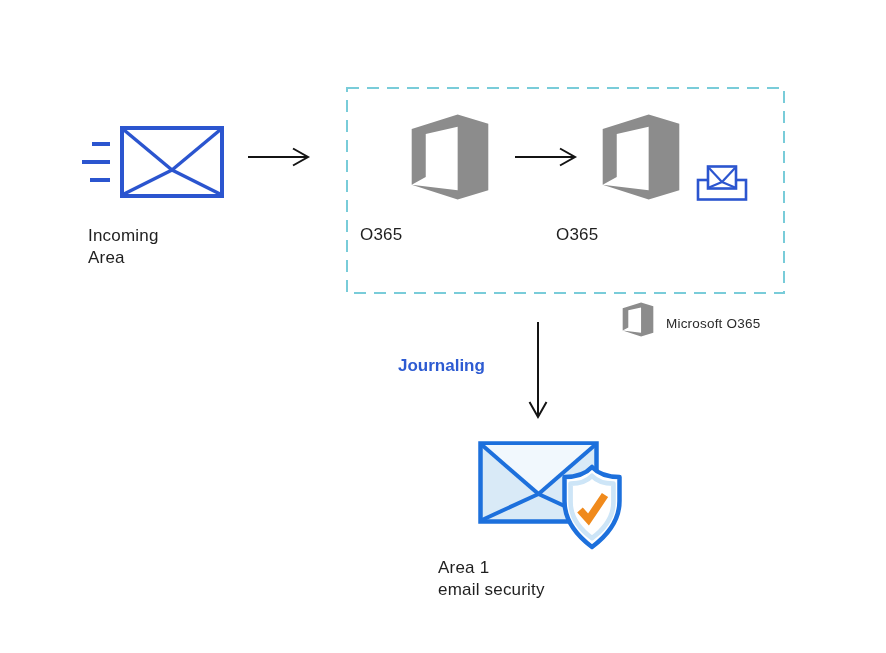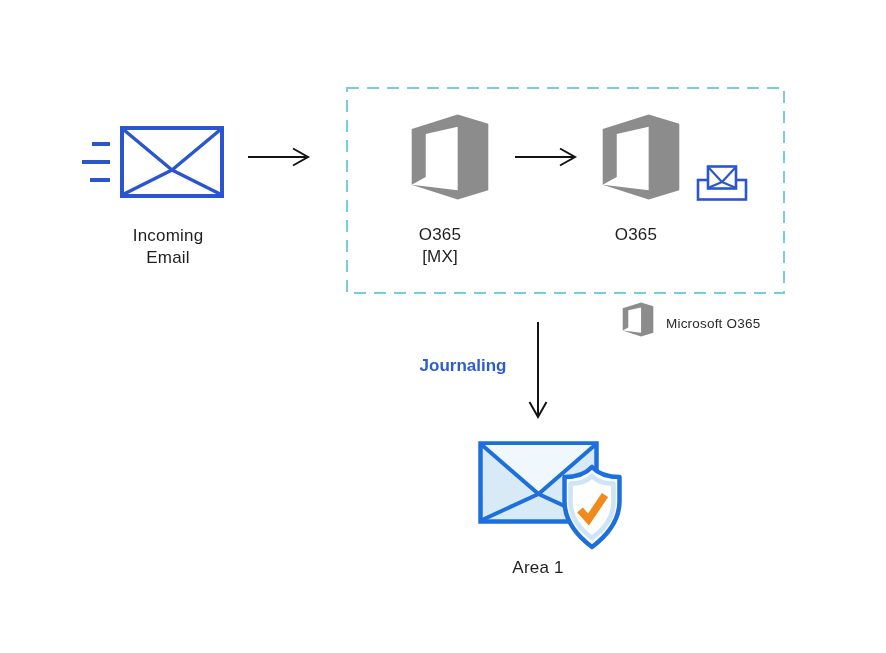--- a/index.html
+++ b/index.html
@@ -16,24 +16,24 @@
     --journaling-blue:#2d5bd2;
   }
   html,body{margin:0;padding:0;background:#fff;}
   .canvas{
     position:relative;width:886px;height:653px;background:#ffffff;overflow:hidden;
     font-family:"Liberation Sans",sans-serif;
   }
   .abs{position:absolute;}
   .label{
     position:absolute;font-size:17px;line-height:22px;color:var(--text-dark);
-    text-align:center;letter-spacing:.2px;
+    text-align:left;letter-spacing:.2px;
   }
   .label-journaling{
-    position:absolute;left:398px;top:355px;width:130px;text-align:center;
+    position:absolute;left:398px;top:355px;width:130px;
     font-size:17px;line-height:22px;font-weight:700;color:var(--journaling-blue);
   }
   .label-legend{
     position:absolute;left:666px;top:315px;font-size:13.5px;line-height:18px;
     color:#2b2b2b;text-align:center;letter-spacing:.2px;
   }
 </style>
 </head>
 <body>
 
@@ -48,39 +48,38 @@
   <svg class="abs" style="left:120px;top:126px" width="104" height="72" viewBox="0 0 104 72">
     <rect x="2" y="2" width="100" height="68" fill="#ffffff" style="stroke:var(--accent-blue)" stroke-width="4"></rect>
     <line x1="4" y1="4" x2="52" y2="44" style="stroke:var(--accent-blue)" stroke-width="3.5"></line>
     <line x1="100" y1="4" x2="52" y2="44" style="stroke:var(--accent-blue)" stroke-width="3.5"></line>
     <line x1="4" y1="68" x2="52" y2="44" style="stroke:var(--accent-blue)" stroke-width="3.5"></line>
     <line x1="100" y1="68" x2="52" y2="44" style="stroke:var(--accent-blue)" stroke-width="3.5"></line>
   </svg>
 
   <div class="label" style="left:88px;top:225px;width:160px">
     <div>Incoming</div>
-    <div>Email</div>
+    <div>Area</div>
   </div>
 
   <svg class="abs" style="left:248px;top:147px" width="64" height="20" viewBox="0 0 64 20">
     <line x1="0" y1="10" x2="59" y2="10" style="stroke:var(--arrow-black)" stroke-width="2"></line>
     <polyline points="45,1.5 60,10 45,18.5" fill="none" style="stroke:var(--arrow-black)" stroke-width="2"></polyline>
   </svg>
 
   <svg class="abs" style="left:345px;top:86px" width="441" height="209" viewBox="0 0 441 209">
     <rect x="2" y="2" width="437" height="205" fill="none" style="stroke:var(--dash-cyan)" stroke-width="2" stroke-dasharray="12 8"></rect>
   </svg>
 
   <svg class="abs" style="left:410px;top:111px" width="80" height="92" viewBox="2.6 1.6 18.8 20.8">
     <path fill-rule="evenodd" style="fill:var(--office-gray)" d="M3 18.5 V5.4 L13.8 2 L21 4.2 V19.8 L13.8 22 Z M13.8 4.9 V19.8 L3 18.5 L6.3 16.7 V6.6 Z"></path>
   </svg>
 
   <div class="label" style="left:360px;top:224px;width:160px">
     <div>O365</div>
-    <div>[MX]</div>
   </div>
 
   <svg class="abs" style="left:515px;top:147px" width="64" height="20" viewBox="0 0 64 20">
     <line x1="0" y1="10" x2="59" y2="10" style="stroke:var(--arrow-black)" stroke-width="2"></line>
     <polyline points="45,1.5 60,10 45,18.5" fill="none" style="stroke:var(--arrow-black)" stroke-width="2"></polyline>
   </svg>
 
   <svg class="abs" style="left:601px;top:111px" width="80" height="92" viewBox="2.6 1.6 18.8 20.8">
     <path fill-rule="evenodd" style="fill:var(--office-gray)" d="M3 18.5 V5.4 L13.8 2 L21 4.2 V19.8 L13.8 22 Z M13.8 4.9 V19.8 L3 18.5 L6.3 16.7 V6.6 Z"></path>
   </svg>
@@ -120,15 +119,16 @@
   </svg>
 
   <svg class="abs" style="left:560px;top:464px" width="64" height="86" viewBox="0 0 64 86">
     <path d="M32,3 C26,9.5 16,13 4.5,13 L4.5,37 C4.5,57 16,71 32,83 C48,71 59.5,57 59.5,37 L59.5,13 C48,13 38,9.5 32,3 Z" fill="#ffffff" style="stroke:var(--area1-blue)" stroke-width="4.5" stroke-linejoin="round"></path>
     <path d="M32,3 C26,9.5 16,13 4.5,13 L4.5,37 C4.5,57 16,71 32,83 C48,71 59.5,57 59.5,37 L59.5,13 C48,13 38,9.5 32,3 Z" transform="translate(32,43) scale(0.78) translate(-32,-43)" fill="none" style="stroke:var(--shield-band)" stroke-width="6" stroke-linejoin="round"></path>
     <polyline points="20,46 28.5,55.5 45,31" fill="none" style="stroke:var(--check-orange)" stroke-width="7.5" stroke-linecap="butt" stroke-linejoin="miter"></polyline>
   </svg>
 
   <div class="label" style="left:438px;top:557px;width:200px">
     <div>Area 1</div>
+    <div>email security</div>
   </div>
 
 </div>
 
 </body></html>

